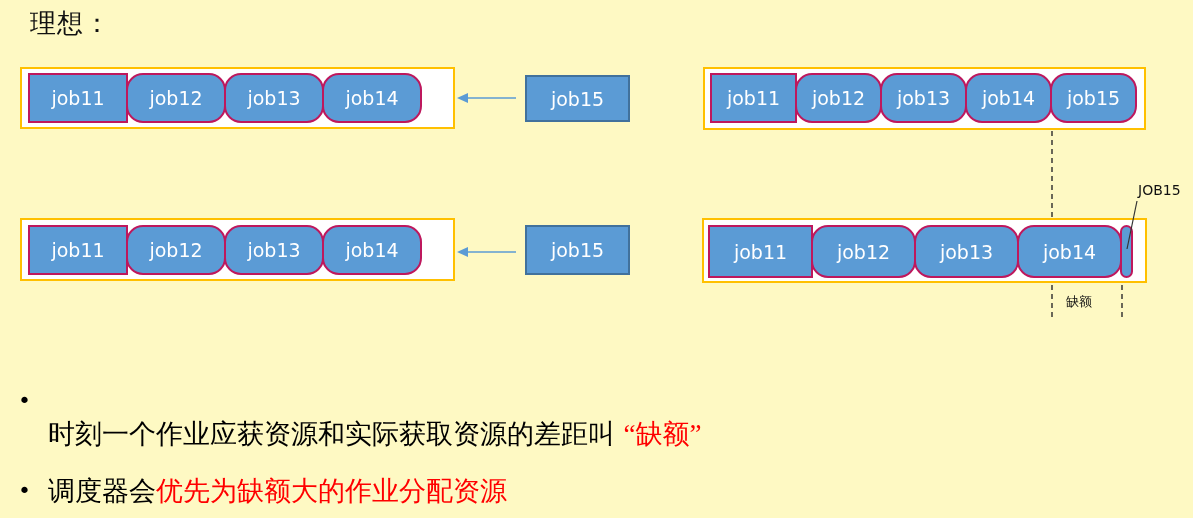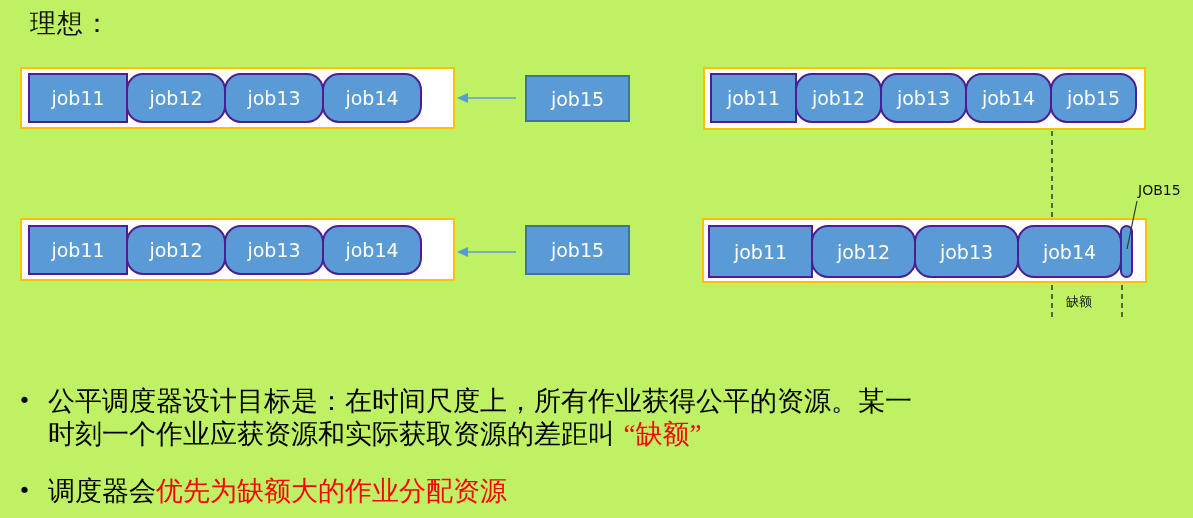--- a/index.html
+++ b/index.html
@@ -1,20 +1,20 @@
 <!DOCTYPE html>
 <html><head>
 <meta charset="utf-8">
 <style>
   html, body { margin:0; padding:0; background:#ffffff; }
   .canvas {
     position: relative;
     width: 1193px;
     height: 518px;
-    background: #bef264;
+    background: #fef9c3;
     font-family: "DejaVu Sans", "Liberation Sans", sans-serif;
     overflow: hidden;
   }
   .section-title {
     position: absolute;
     font-size: 26px;
     color: #111111;
     letter-spacing: 1px;
     white-space: nowrap;
   }
@@ -29,21 +29,21 @@
     display: flex;
     align-items: flex-start;
   }
   .c-ideal-left    { left: 20px;  top: 67px;  width: 435px; height: 62px; padding: 4px 0 0 6px; }
   .c-ideal-right   { left: 703px; top: 67px;  width: 443px; height: 63px; padding: 4px 0 0 5px; }
   .c-reality-left  { left: 20px;  top: 218px; width: 435px; height: 63px; padding: 5px 0 0 6px; }
   .c-reality-right { left: 702px; top: 218px; width: 445px; height: 65px; padding: 5px 0 0 4px; }
 
   .job-box {
     background: #5B9BD5;
-    border: 2px solid #4c1d95;
+    border: 2px solid #be185d;
     box-sizing: border-box;
     color: #ffffff;
     font-size: 19px;
     display: flex;
     align-items: center;
     justify-content: center;
     white-space: nowrap;
     flex: 0 0 auto;
   }
   .job-box + .job-box { margin-left: -2px; border-radius: 17px; }
@@ -154,21 +154,21 @@
     <line x1="1052" y1="131" x2="1052" y2="217" stroke="#2b2b2b" stroke-width="1.4" stroke-dasharray="5 4"></line>
     <line x1="1052" y1="285" x2="1052" y2="318" stroke="#2b2b2b" stroke-width="1.4" stroke-dasharray="5 4"></line>
     <line x1="1122" y1="285" x2="1122" y2="318" stroke="#2b2b2b" stroke-width="1.4" stroke-dasharray="5 4"></line>
     <line x1="1137" y1="201" x2="1127" y2="249" stroke="#333333" stroke-width="1.2"></line>
   </svg>
 
   <div class="bullets">
     <div class="bullet-item">
       <div class="bullet-marker">•</div>
       <div class="bullet-text">
-        <span>公平调度器设计目标是：在时间尺度上，所有作业获得公平的资源。某一</span><br>
+        <br>
         <span>时刻一个作业应获资源和实际获取资源的差距叫 </span><span class="red">“缺额”</span>
       </div>
     </div>
     <div class="bullet-item">
       <div class="bullet-marker">•</div>
       <div class="bullet-text">
         <span>调度器会</span><span class="red">优先为缺额大的作业分配资源</span>
       </div>
     </div>
   </div>

